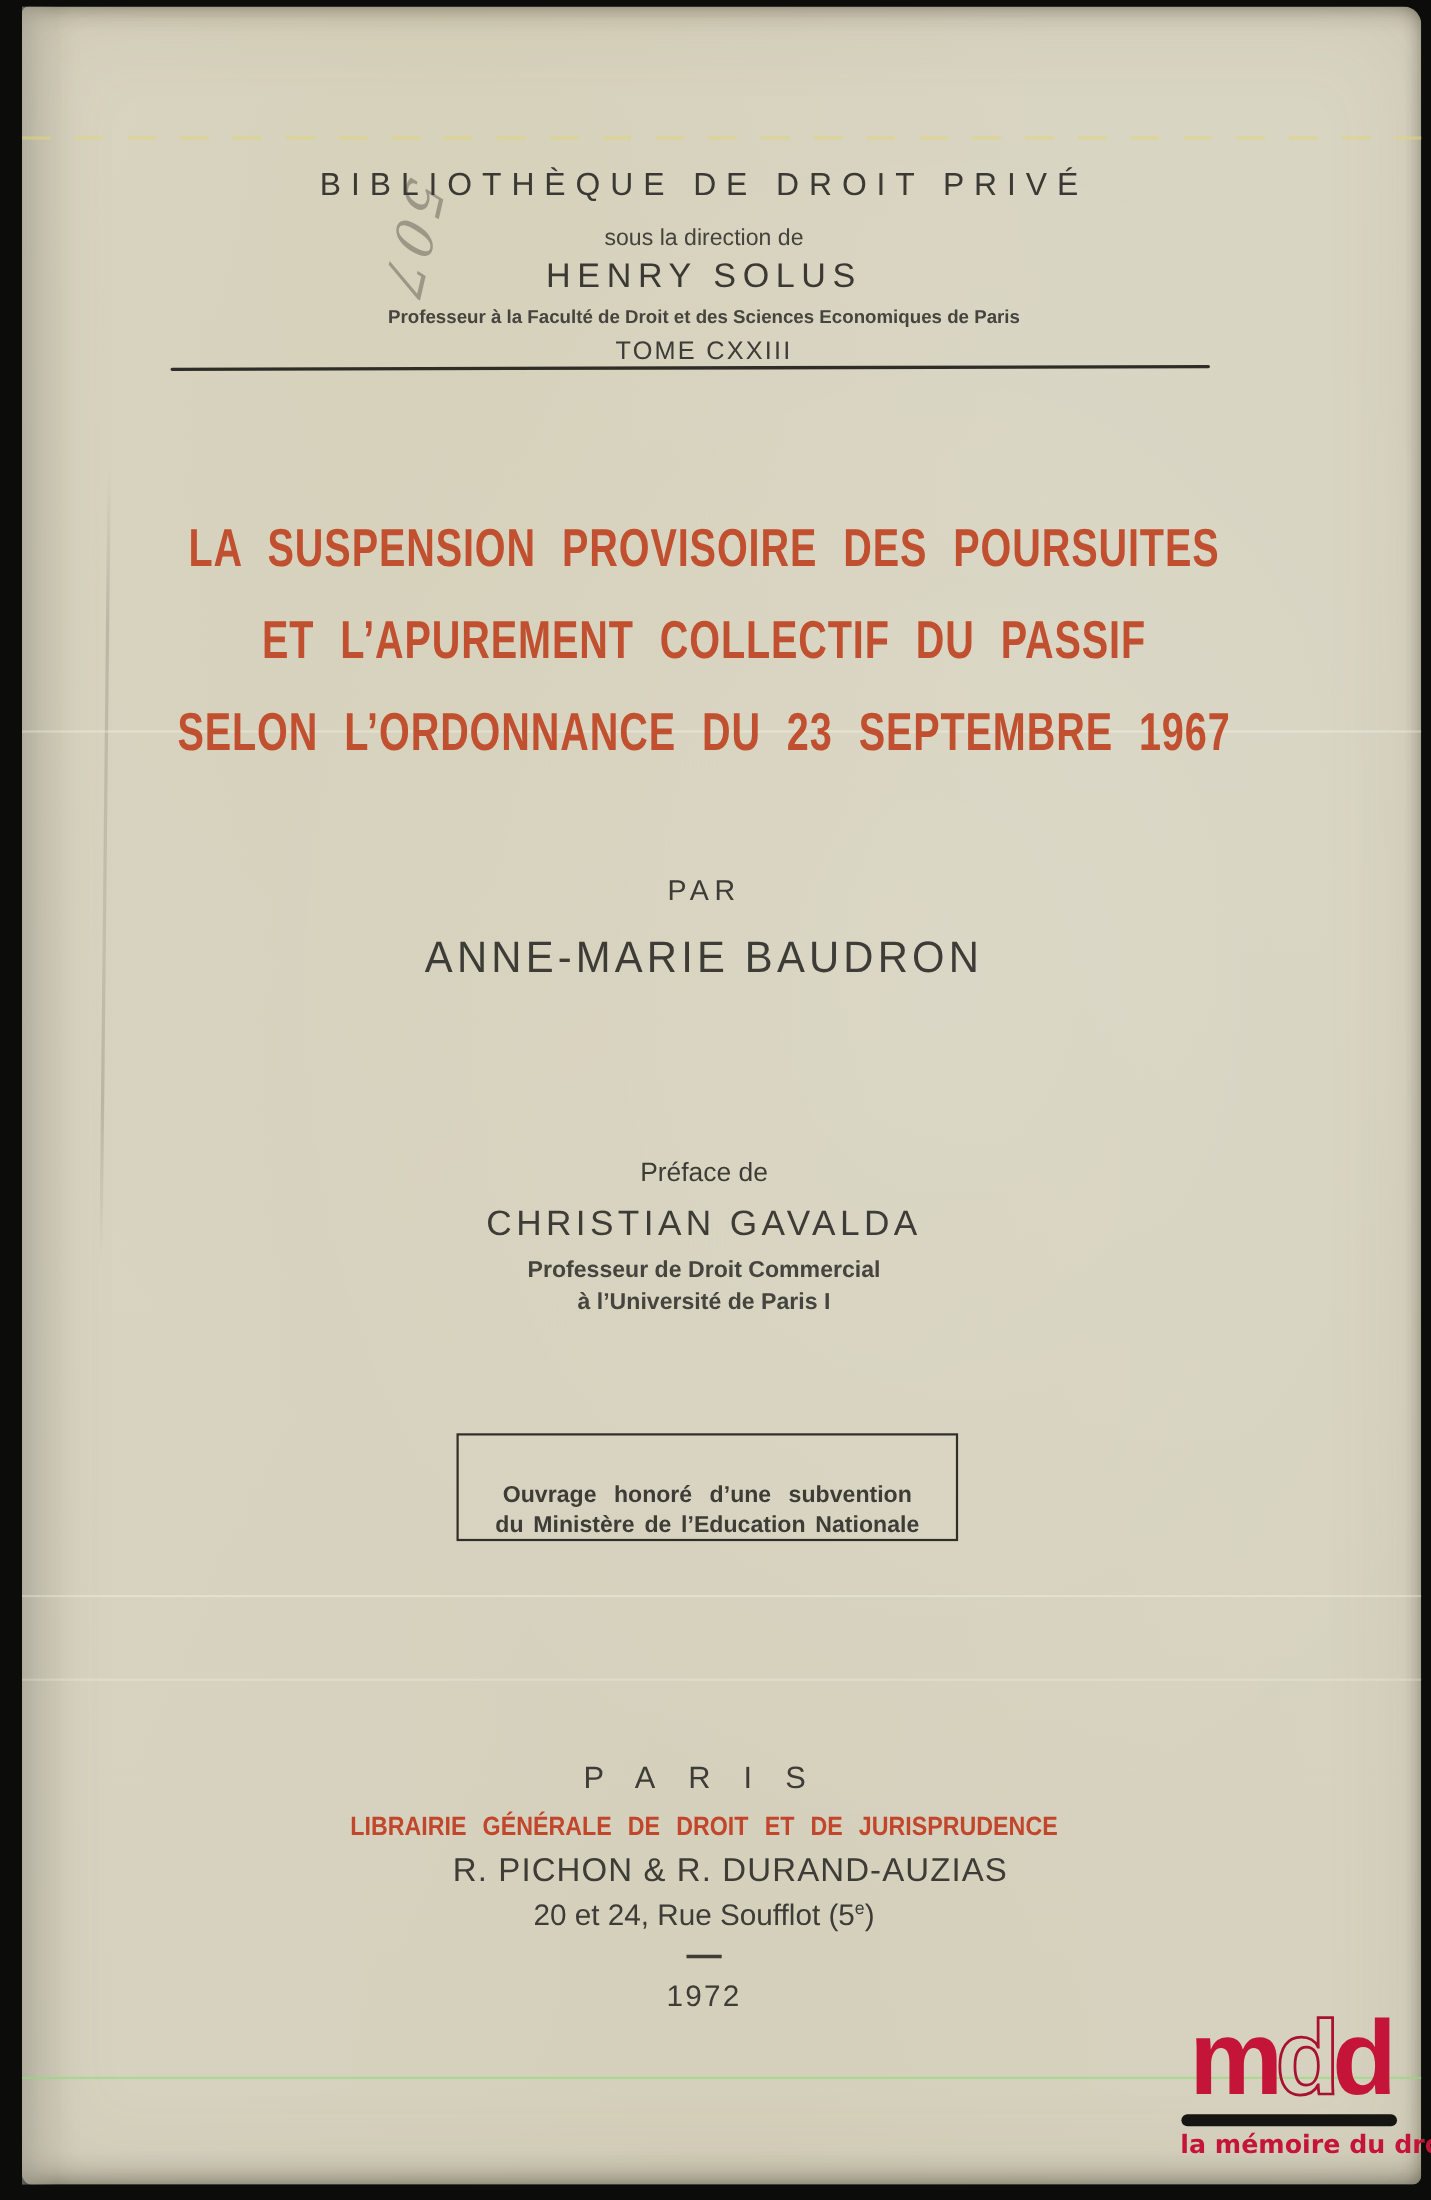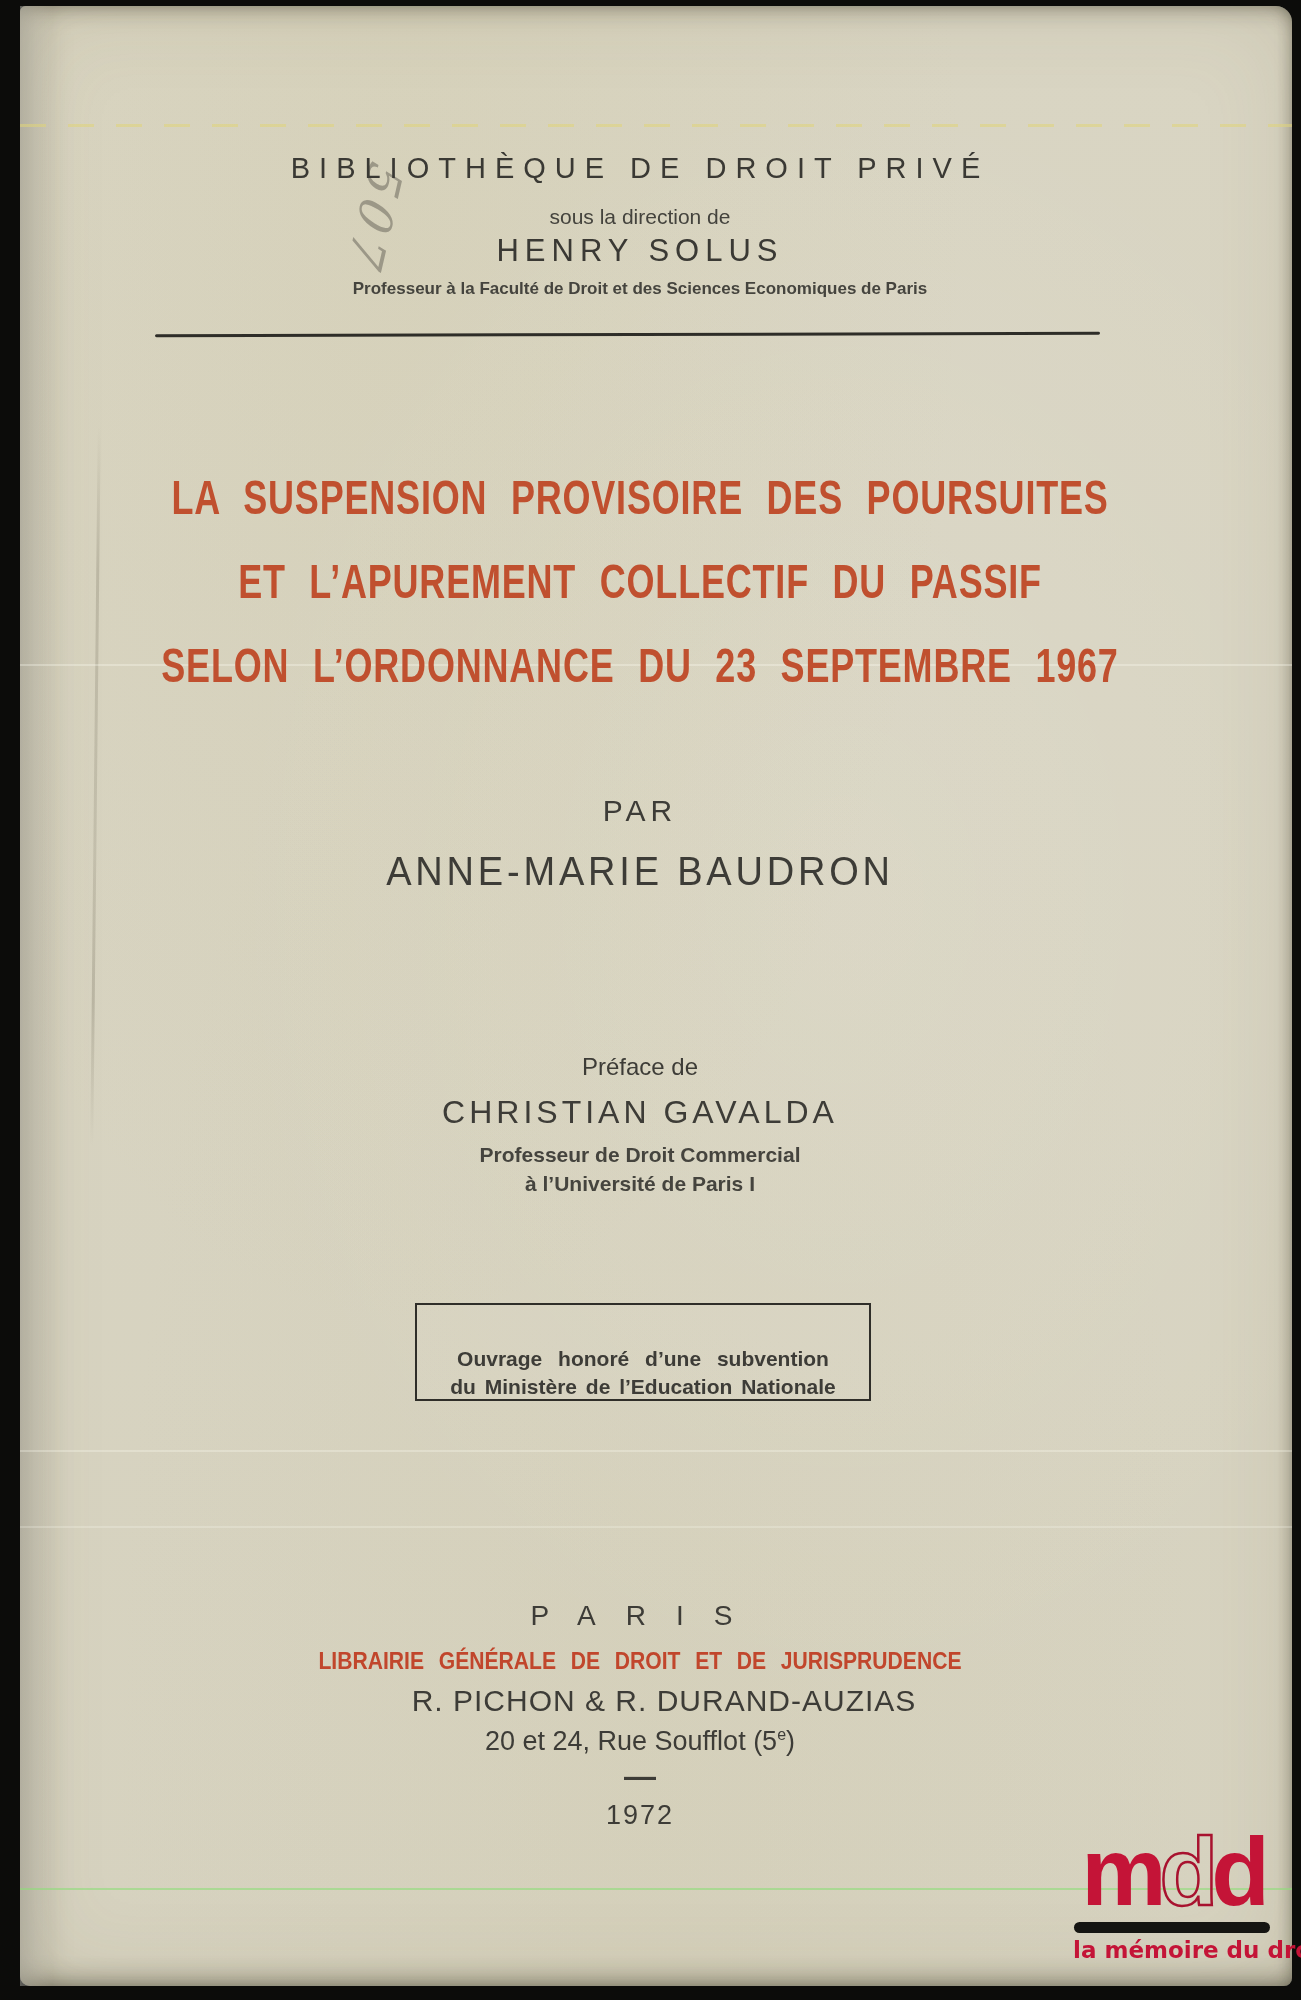--- a/index.html
+++ b/index.html
@@ -31,21 +31,21 @@
   .director{top:227px;font-size:31px;letter-spacing:6px;color:#3a3934;}
   .director-title{top:273px;font-size:17px;font-weight:700;color:#45443e;}
   .tome{top:299px;font-size:23px;letter-spacing:2px;}
   .rule{position:absolute;left:135px;top:327px;width:945px;height:3px;background:#2e2d28;border-radius:2px;transform:rotate(-0.15deg);}
   
   .title-line{position:absolute;left:0;right:32px;text-align:center;white-space:nowrap;
     font-size:45px;font-weight:700;letter-spacing:1px;word-spacing:16px;color:#c0502f;
     transform:scale(0.80,1.08);}
   .t1{top:466px;} .t2{top:550px;} .t3{top:634px;}
   
-  .par{top:788px;font-size:30px;letter-spacing:5px;}
+  .par{top:788px;font-size:26px;letter-spacing:5px;}
   .author-name{top:843px;font-size:40px;letter-spacing:4px;transform:scale(0.95,1);}
   .author-title{top:909px;font-size:21px;font-weight:700;color:#45443e;}
   
   .preface-label{top:1047px;font-size:24px;}
   .preface-name{top:1088px;font-size:32px;letter-spacing:4px;}
   .preface-t1{top:1137px;font-size:21px;font-weight:700;color:#45443e;}
   .preface-t2{top:1166px;font-size:21px;font-weight:700;color:#45443e;}
   
   .subvention{position:absolute;left:395px;top:1297px;width:452px;height:94px;
     border:2.5px solid #2f2e29;display:flex;flex-direction:column;justify-content:flex-end;
@@ -97,20 +97,21 @@
   <div class="artifact dash-line"></div>
   <div class="artifact pale1"></div>
   <div class="artifact pale2"></div>
   <div class="artifact pale3"></div>
   <div class="artifact green-line"></div>
 
   <div class="line series-name">BIBLIOTHÈQUE DE DROIT PRIVÉ</div>
   <div class="line direction">sous la direction de</div>
   <div class="line director">HENRY SOLUS</div>
   <div class="line director-title">Professeur à la Faculté de Droit et des Sciences Economiques de Paris</div>
+  <div class="line tome">TOME CXXIII</div>
   <div class="rule"></div>
 
   <div class="title-line t1">LA SUSPENSION PROVISOIRE DES POURSUITES</div>
   <div class="title-line t2">ET L’APUREMENT COLLECTIF DU PASSIF</div>
   <div class="title-line t3">SELON L’ORDONNANCE DU 23 SEPTEMBRE 1967</div>
 
   <div class="line par">PAR</div>
   <div class="line author-name">ANNE-MARIE BAUDRON</div>
 
   <div class="line preface-label">Préface de</div>

